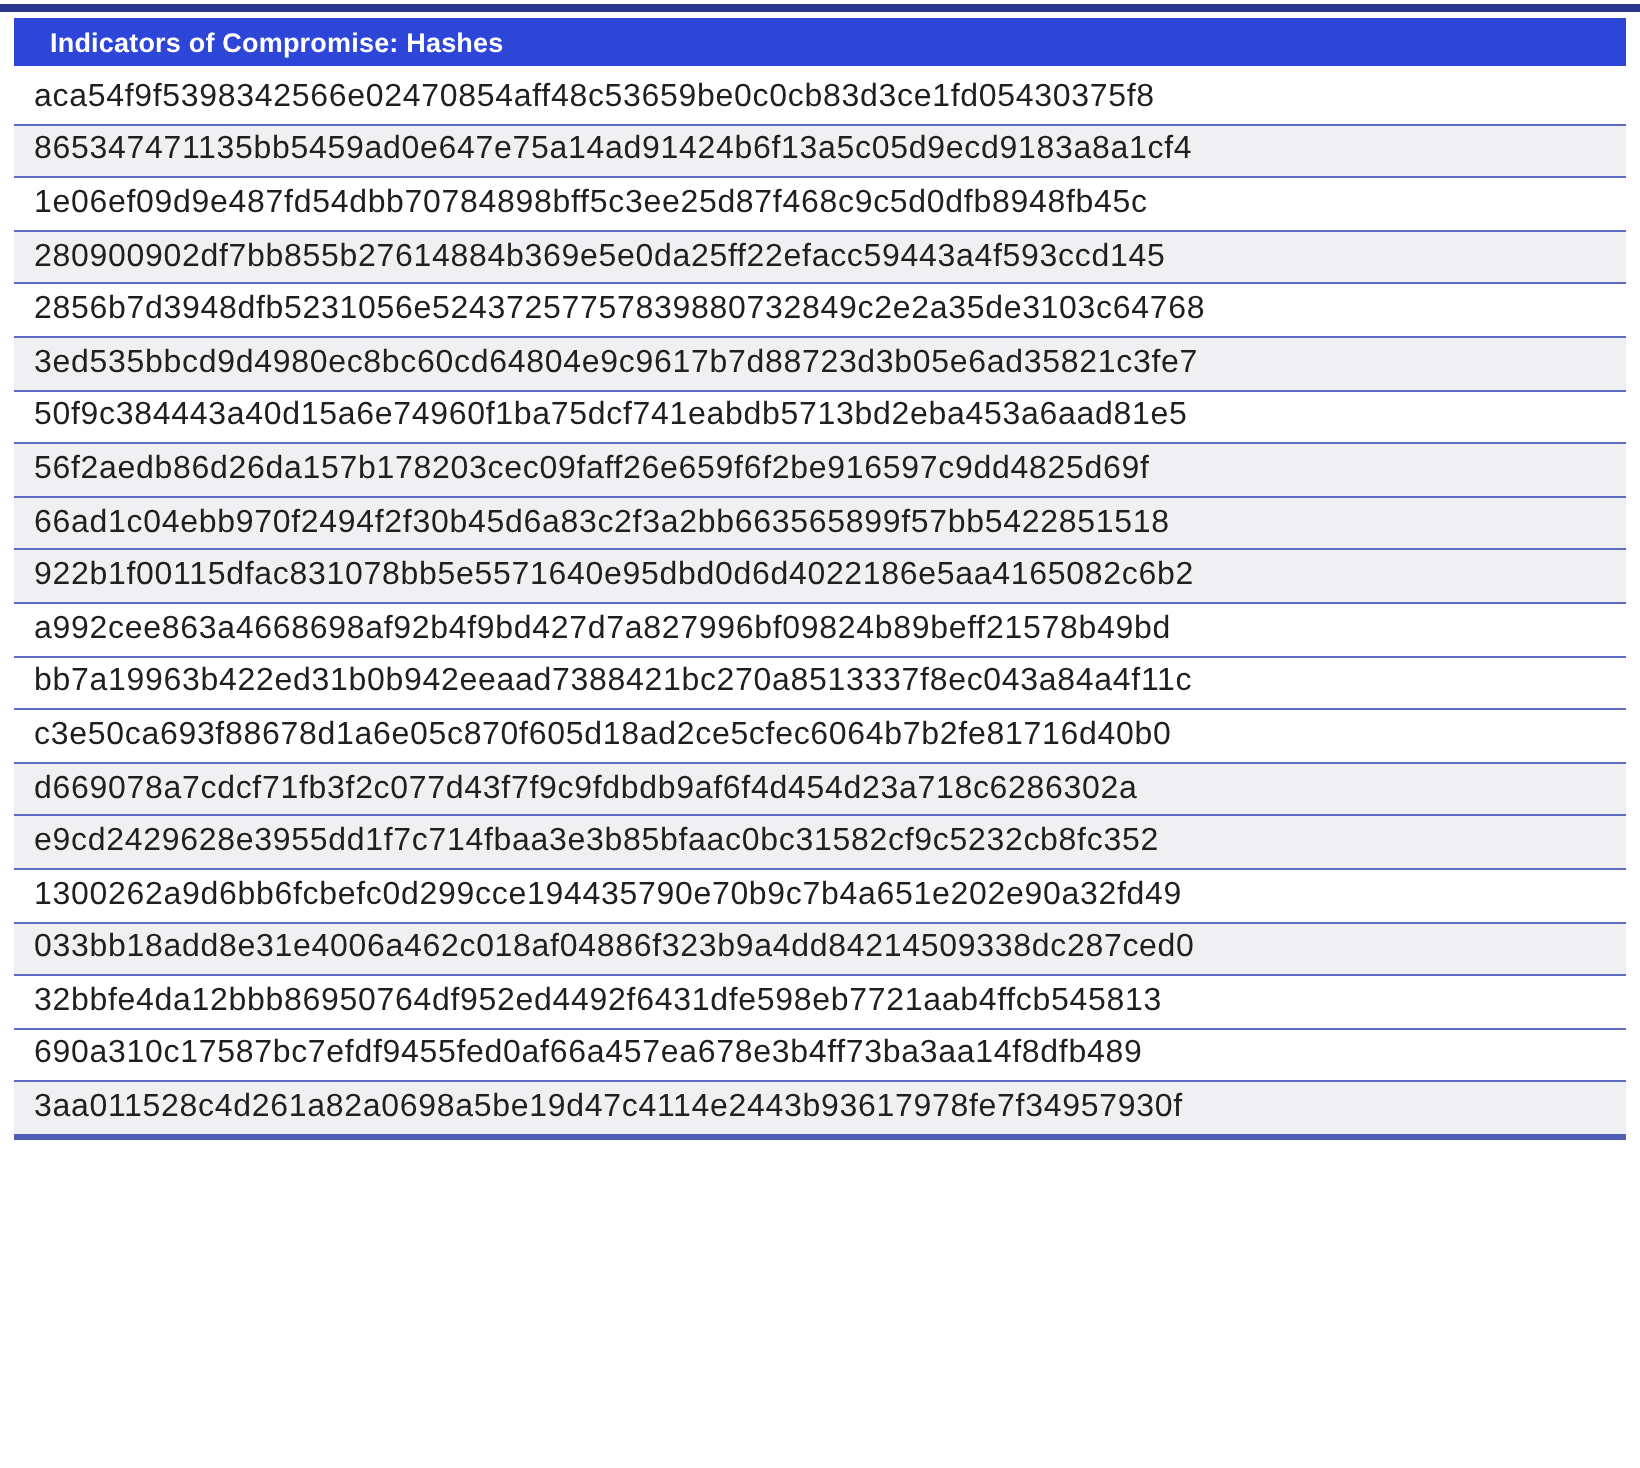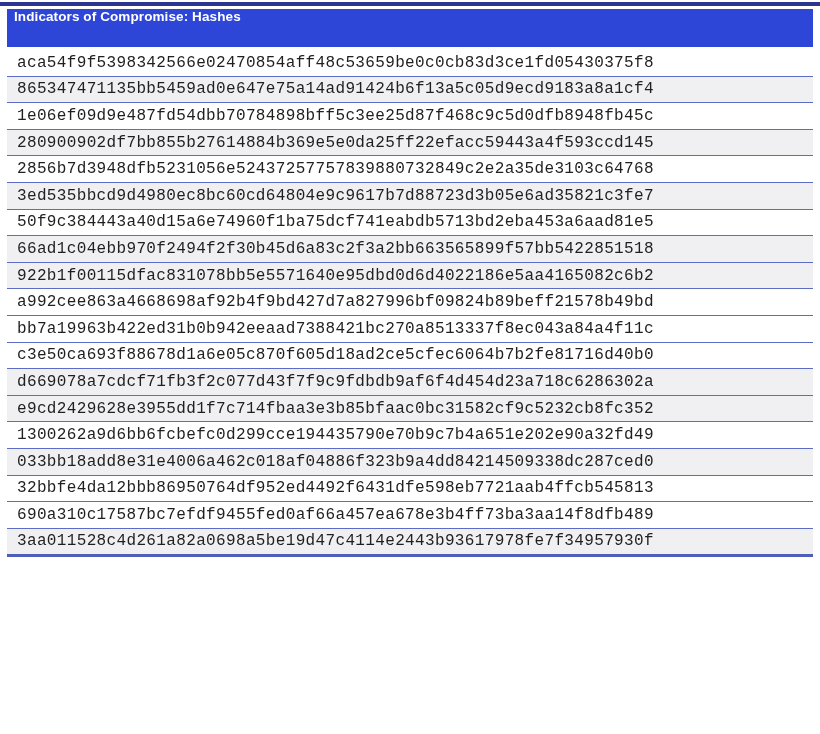--- a/index.html
+++ b/index.html
@@ -25,24 +25,25 @@
   .top-strip {
     margin-top: 2px;
     height: 4px;
     width: 820px;
     background: var(--top-strip);
   }
   .table-wrap {
     margin: 3px 7px 0 7px; 
   }
   .header-bar {
-    height: 38px;
+    height: 24px;
     background: var(--header-bg);
     display: flex;
-    padding-left: 7px;
+    align-items: center;
+    padding-left: 18px;
   }
   .header-bar span {
     color: #ffffff;
     font-weight: bold;
     font-size: 13.5px;
     letter-spacing: 0.1px;
   }
   .rows {
     margin-top: 3px;
   }
@@ -56,21 +57,21 @@
   }
   .hash-row.alt {
     background: var(--row-alt-bg);
   }
   .hash-row:last-child {
     border-bottom: 3px solid var(--bottom-border);
     height: 28.6px;
     text-align: center;
   }
   .hash-row span {
-    font-family: Liberation Mono, monospace;
+    font-family: Liberation Sans, sans-serif;
     font-size: 16px;
     letter-spacing: 0.35px;
     color: var(--text);
     white-space: nowrap;
   }
 </style>
 </head>
 <body>
 
 <div class="page">
@@ -93,20 +94,23 @@
           <span>280900902df7bb855b27614884b369e5e0da25ff22efacc59443a4f593ccd145</span>
         </div>
         <div class="hash-row">
           <span>2856b7d3948dfb5231056e52437257757839880732849c2e2a35de3103c64768</span>
         </div>
         <div class="hash-row alt">
           <span>3ed535bbcd9d4980ec8bc60cd64804e9c9617b7d88723d3b05e6ad35821c3fe7</span>
         </div>
         <div class="hash-row">
           <span>50f9c384443a40d15a6e74960f1ba75dcf741eabdb5713bd2eba453a6aad81e5</span>
+        </div>
+        <div class="hash-row alt">
+          <span>56f2aedb86d26da157b178203cec09faff26e659f6f2be916597c9dd4825d69f</span>
         </div>
         <div class="hash-row alt">
           <span>66ad1c04ebb970f2494f2f30b45d6a83c2f3a2bb663565899f57bb5422851518</span>
         </div>
         <div class="hash-row alt">
           <span>922b1f00115dfac831078bb5e5571640e95dbd0d6d4022186e5aa4165082c6b2</span>
         </div>
         <div class="hash-row">
           <span>a992cee863a4668698af92b4f9bd427d7a827996bf09824b89beff21578b49bd</span>
         </div>

